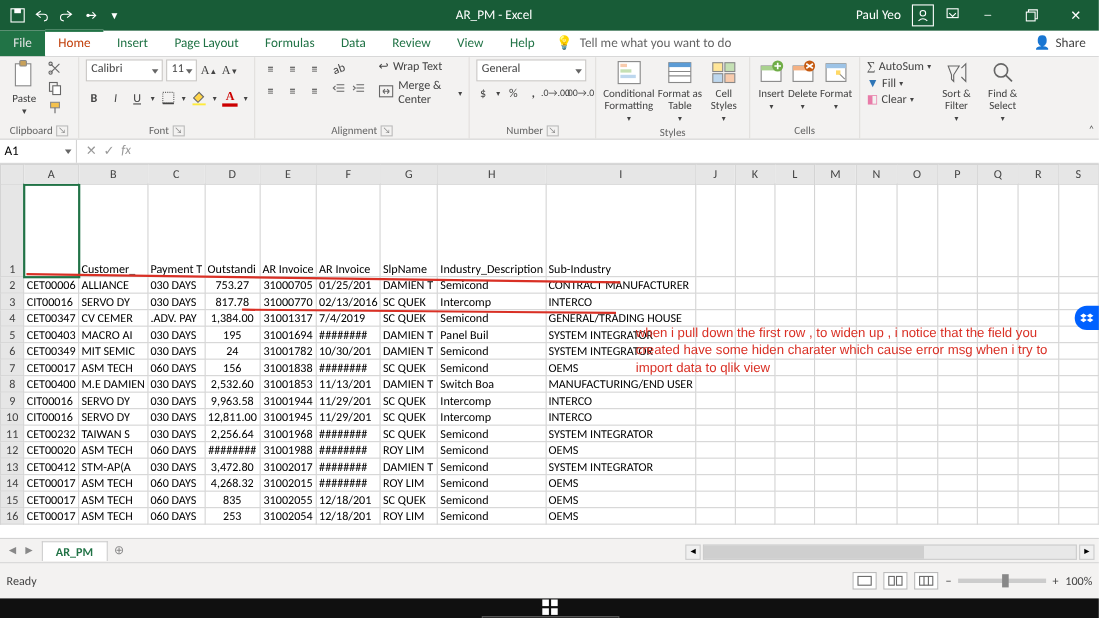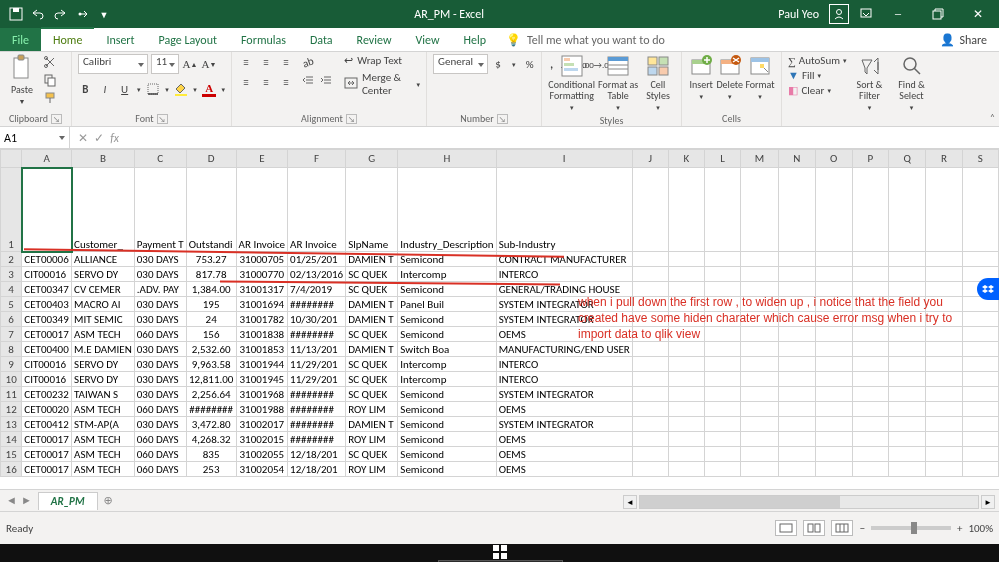--- a/index.html
+++ b/index.html
@@ -9,22 +9,22 @@
 .titlebar { height:28px; background:#185c37; color:#fff; display:flex; align-items:center; font-size:12px; }
 .qat { display:flex; align-items:center; gap:6px; padding:0 8px; }
 .qat svg { fill:#fff; }
 .title-center { flex:1; text-align:center; font-size:12px; }
 .title-right { display:flex; align-items:center; gap:10px; padding-right:6px; }
 .win-btn { width:30px; height:28px; display:flex; align-items:center; justify-content:center; }
 
 
 .menubar { height:24px; background:#fff; display:flex; align-items:stretch; border-bottom:1px solid #d4d4d4; }
 .mtab { padding:4px 12px; font-size:12px; color:#217346; display:flex; align-items:center; }
-.mtab.file { background:#217346; color:#86efac; }
-.mtab.active { background:#fff; color:#4d7c0f; border-top:2px solid #217346; position:relative; top:-1px; }
+.mtab.file { background:#217346; color:#e5e5e5; }
+.mtab.active { background:#fff; color:#c2410c; border-top:2px solid #217346; position:relative; top:-1px; }
 .tell-me { flex:1; display:flex; align-items:center; gap:6px; color:#666; font-size:12px; padding-left:8px; }
 .share { padding:4px 12px; font-size:12px; color:#444; display:flex; align-items:center; gap:4px; }
 
 
 .ribbon { height:75px; background:#f3f2f1; border-bottom:1px solid #d4d4d4; display:flex; font-size:11px; color:#444; position:relative;}
 .group { border-right:1px solid #e1dfdd; padding:2px 6px 0 6px; display:flex; flex-direction:column; justify-content:space-between; }
 .group-body { display:flex; gap:4px; align-items:flex-start; }
 .group-label { text-align:center; font-size:10px; color:#666; padding:1px 0; display:flex; justify-content:center; align-items:center; gap:3px;}
 .group-label .ex { font-size:8px; color:#888; border:1px solid #bbb; padding:0 1px; line-height:8px;}
 .paste-big { display:flex; flex-direction:column; align-items:center; width:32px; gap:1px;}
@@ -32,21 +32,21 @@
 .mini-col { display:flex; flex-direction:column; gap:2px; align-items:center; }
 .font-row1 { display:flex; align-items:center; gap:3px; }
 .font-row2 { display:flex; align-items:center; gap:5px; margin-top:4px;}
 .sel { border:1px solid #c8c6c4; background:#fff; height:20px; font-size:11px; padding:0 14px 0 4px; position:relative; }
 .sel::after { content:""; position:absolute; right:3px; top:8px; border-left:3px solid transparent; border-right:3px solid transparent; border-top:4px solid #666; }
 .btn-ic { width:16px; height:16px; display:flex; align-items:center; justify-content:center; }
 .align-grid { display:grid; grid-template-columns:repeat(3,18px); grid-template-rows:repeat(2,18px); gap:2px;}
 .align-cell{border:1px solid transparent;display:flex;align-items:center;justify-content:center;}
 .wrap-col { display:flex; flex-direction:column; gap:4px; padding-left:6px;}
 .wrap-item{display:flex;align-items:center;gap:4px;font-size:11px;}
-.num-col { display:flex; gap:2px; }
+.num-col { display:flex; flex-direction:column; gap:2px; }
 .styles-body{display:flex;gap:2px;}
 .vbtn { display:flex; flex-direction:column; align-items:center; width:50px; font-size:10px; line-height:11px; text-align:center; gap:1px;}
 .vbtn .ic{width:24px;height:24px;}
 .edit-col{display:flex;flex-direction:column;gap:2px;font-size:11px;}
 .edit-item{display:flex;align-items:center;gap:3px;}
 .collapse{position:absolute;right:4px;bottom:2px;font-size:10px;color:#666;}
 
 
 .fbar { height:22px; display:flex; align-items:center; border-bottom:1px solid #d4d4d4; font-size:12px; }
 .namebox { width:70px; border-right:1px solid #d4d4d4; padding:0 4px; height:100%; display:flex; align-items:center;}
@@ -69,21 +69,21 @@
 
 .sel-cell{outline:2px solid #217346;outline-offset:-1px;}
 
 
 .redline{position:absolute;background:#d93025;height:2px;z-index:20;}
 .annot{position:absolute;left:578px;top:145px;width:380px;color:#d93025;font-size:12px;line-height:16px;z-index:21;font-family:Arial;}
 
 
 .sheettabs{height:22px;border-top:1px solid #d4d4d4;display:flex;align-items:center;font-size:11px;background:#f3f2f1;position:relative;}
 .stab-nav{padding:0 6px;color:#888;display:flex;gap:4px;}
-.stab{padding:2px 12px;background:#fff;border:1px solid #ccc;border-bottom:none;font-weight:bold;color:#217346;font-style:italic;}
+.stab{padding:2px 12px;background:#fff;border:1px solid #ccc;border-bottom:none;font-weight:bold;color:#217346;}
 .stab-add{padding:0 6px;color:#888;}
 .hscroll{position:absolute;right:4px;bottom:2px;display:flex;align-items:center;gap:2px;}
 .hscroll .track{width:340px;height:14px;background:#e8e8e8;border:1px solid #ccc;position:relative;}
 .hscroll .thumb{position:absolute;left:0;top:0;width:200px;height:100%;background:#cfcfcf;}
 .hscroll .ar{width:14px;height:14px;border:1px solid #ccc;display:flex;align-items:center;justify-content:center;font-size:8px;background:#f0f0f0;}
 
 
 .statusbar{height:22px;background:#f3f2f1;border-top:1px solid #d4d4d4;display:flex;align-items:center;font-size:11px;padding:16px 6px;color:#444;}
 .status-right{margin-left:auto;display:flex;align-items:center;gap:6px;}
 .view-btn{width:22px;height:16px;border:1px solid #bbb;background:#fff;display:flex;align-items:center;justify-content:center;}

